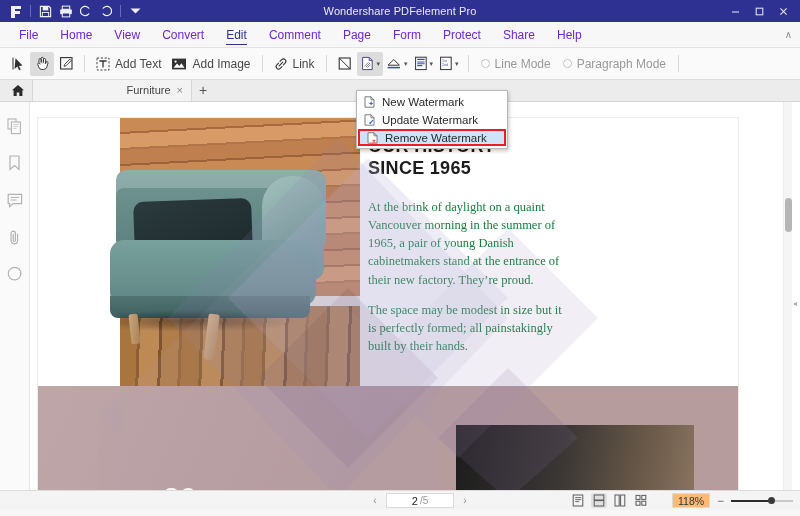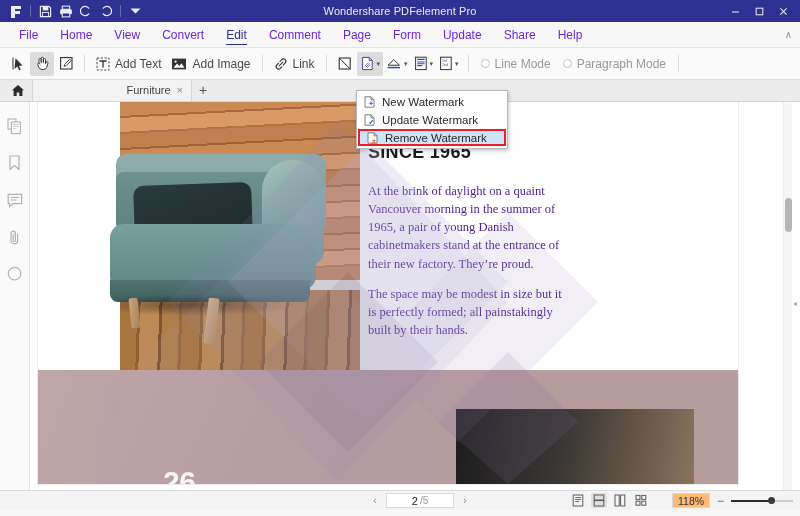--- a/index.html
+++ b/index.html
@@ -102,21 +102,21 @@
   .sidebar{
     width:30px; background:#fafafa; border-right:1px solid #e4e4e4;
     display:flex; flex-direction:column; align-items:center; padding-top:14px; gap:17px;
   }
   .sb-icon{ width:20px; height:20px; display:flex; align-items:center; justify-content:center; color:#b2b2b2; }
 
   .viewer{ flex:1; position:relative; background:#ffffff; overflow:hidden; }
 
   
   .page{
-    position:absolute; left:8px; top:0px; width:700px; height:382px;
+    position:absolute; left:8px; top:16px; width:700px; height:382px;
     background:#ffffff; box-shadow:0 0 0 1px #ececec;
     overflow:hidden;
     text-decoration:underline;
   }
   .photo{
     position:absolute; left:82px; top:0; width:240px; height:300px;
     background:
       linear-gradient(180deg,#c5814f 0%,#b3seg 0%) ;
   }
   
@@ -215,21 +215,21 @@
   }
 
   
   .doc-h1{
     position:absolute; left:330px; top:18px; font-size:18px; font-weight:bold;
     color:#1d1d1d; letter-spacing:.3px; line-height:1.22;
     font-family:"Liberation Sans",sans-serif;
   }
   .doc-body{
     position:absolute; left:330px; top:80px; width:200px;
-    font-family:"Liberation Serif", serif; font-size:12.5px; line-height:1.45; color:#4c1d95;
+    font-family:"Liberation Serif", serif; font-size:12.5px; line-height:1.45; color:#15803d;
   }
   .doc-body p{ margin-bottom:12px; }
 
   
   .wm{ position:absolute; inset:0; pointer-events:none; }
 
   
   .vscroll{
     position:absolute; right:8px; top:0; width:9px; height:388px; background:#f5f5f5;
     border-left:1px solid #ededed;
@@ -349,21 +349,21 @@
 
   <div class="menubar">
     <div class="menu-item">File</div>
     <div class="menu-item">Home</div>
     <div class="menu-item">View</div>
     <div class="menu-item">Convert</div>
     <div class="menu-item active">Edit</div>
     <div class="menu-item">Comment</div>
     <div class="menu-item">Page</div>
     <div class="menu-item">Form</div>
-    <div class="menu-item">Update</div>
+    <div class="menu-item">Protect</div>
     <div class="menu-item">Share</div>
     <div class="menu-item">Help</div>
     <div class="menu-collapse">∧</div>
   </div>
 
   <div class="toolbar">
     <div class="tool">
       <svg width="15" height="15" viewBox="0 0 15 15">
           <path d="M2 1.5v12" stroke="#333" stroke-width="1"></path>
           <path d="M4.5 2.2l7 7.4-3.6.3 1.9 3.6-1.6.8-1.9-3.7-2.8 2.4z" fill="#333"></path>

